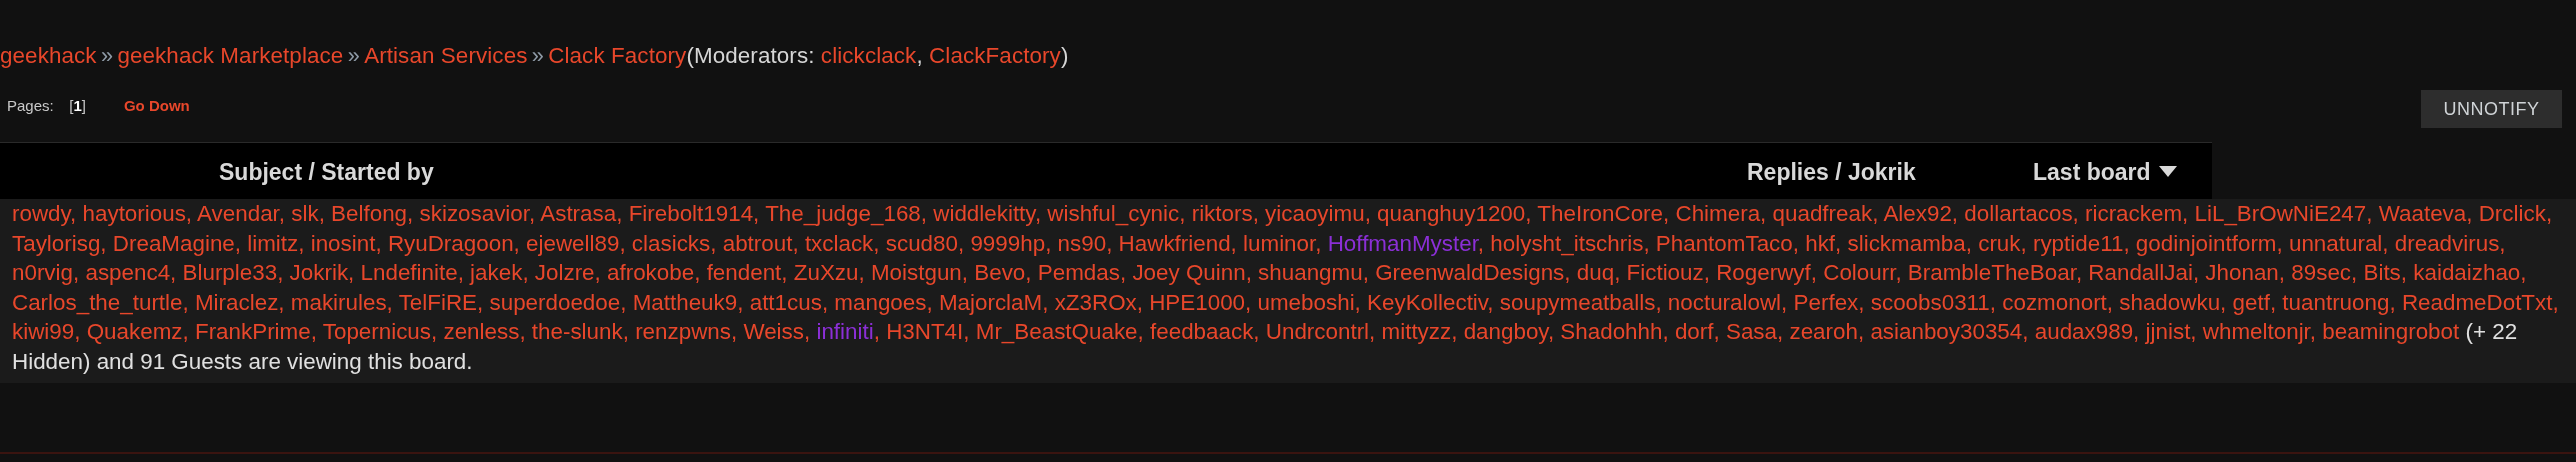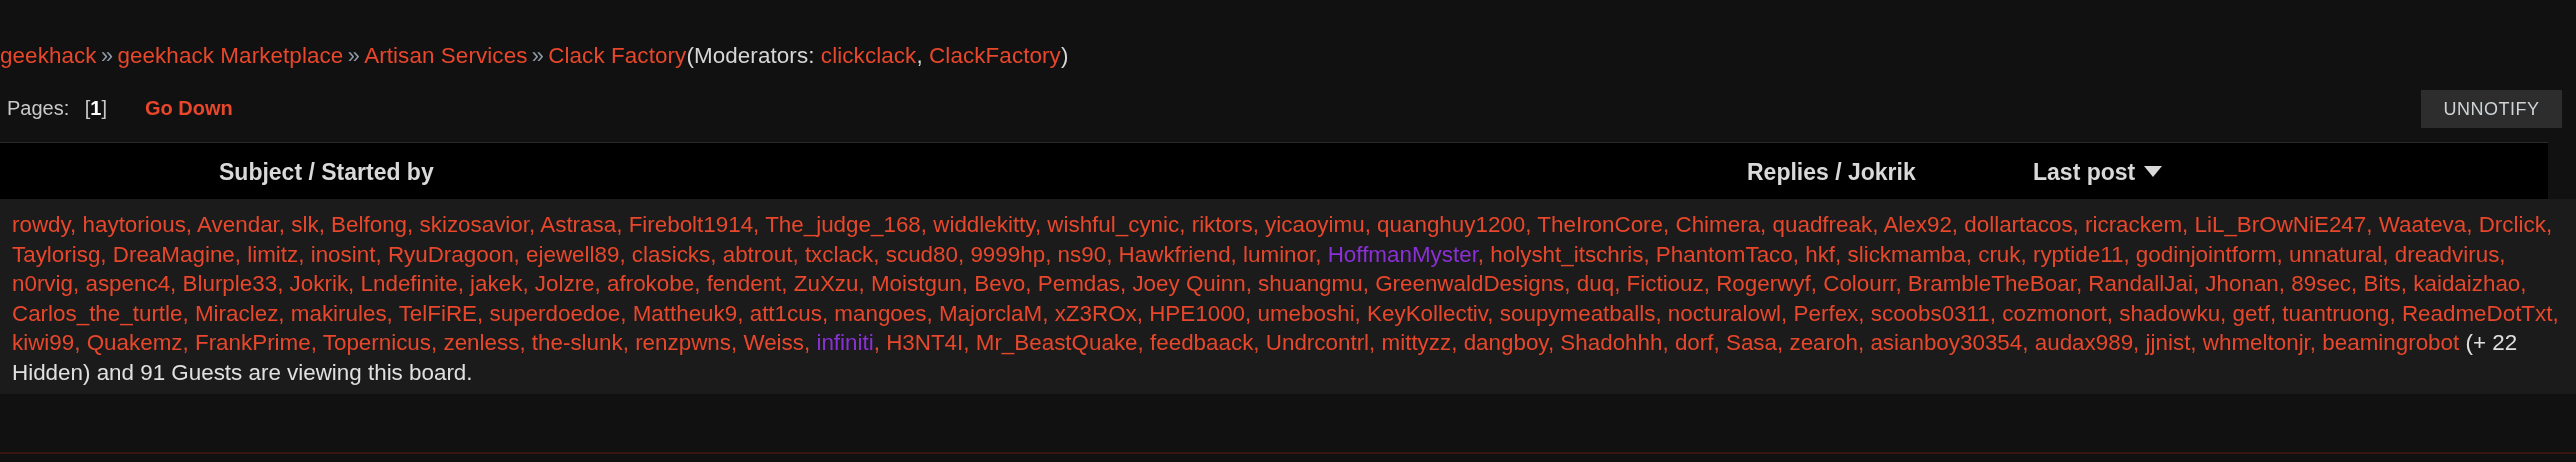--- a/index.html
+++ b/index.html
@@ -37,21 +37,21 @@
     padding: 0 4.3px;
     font-size: 21.6px;
   }
   .breadcrumb .mods { color: #d6d6d6; }
 
   
   .pagesbar {
     position: absolute;
     left: 7px;
     top: 97px;
-    font-size: 20px;
+    font-size: 15px;
     color: #c9c9c9;
     white-space: nowrap;
   }
   .pagesbar .pglabel { color: #c9c9c9; }
   .pagesbar .pgbox {
     color: #c9c9c9;
     margin-left: 15.5px;
   }
   .pagesbar .pgnum {
     color: #ffffff;
@@ -83,21 +83,21 @@
     cursor: pointer;
     line-height: 1;
     white-space: nowrap;
   }
 
   
   .thead {
     position: absolute;
     left: 0;
     top: 142px;
-    width: 2548px;
+    width: 2212px;
     height: 57px;
     background: #000000;
     border-top: 0.9px solid #2a2a2a;
   }
   .th {
     position: absolute;
     color: #d9d9d9;
     font-weight: bold;
     font-size: 23px;
     white-space: nowrap;
@@ -116,21 +116,21 @@
     vertical-align: 2.6px;
   }
 
   
   .usersblock {
     position: absolute;
     left: 0;
     top: 199px;
     width: 2576px;
     background: #1b1b1b;
-    padding: 11px 12px 7px 12px;
+    padding: 0 12px 7px 12px;
     font-size: 22.4px;
     line-height: 29.5px;
     color: #d9d9d9;
   }
   .usersblock a {
     color: #e8472b;
     text-decoration: none;
   }
   .usersblock a.admin { color: #8b2fd6; }
   .usersblock .tail { color: #e0e0e0; }
@@ -166,21 +166,21 @@
     <span class="pglabel">Pages:</span><span class="pgbox"><span>[</span><span class="pgnum">1</span><span>]</span></span><a href="#" class="godown">Go Down</a>
   </div>
 
   <div class="btnrow">
     <button class="btn">UNNOTIFY</button>
   </div>
 
   <div class="thead">
     <a href="#" class="th th-subject">Subject / Started by</a>
     <a href="#" class="th th-replies">Replies / Jokrik</a>
-    <a href="#" class="th th-lastpost"><span>Last post</span><span class="caret"></span></a>
+    <a href="#" class="th th-lastpost"><span>Last board</span><span class="caret"></span></a>
   </div>
 
   <div class="usersblock">
     <span id="viewer-list"><a href="#">rowdy</a><span class="sep-comma">, </span><a href="#">haytorious</a><span class="sep-comma">, </span><a href="#">Avendar</a><span class="sep-comma">, </span><a href="#">slk</a><span class="sep-comma">, </span><a href="#">Belfong</a><span class="sep-comma">, </span><a href="#">skizosavior</a><span class="sep-comma">, </span><a href="#">Astrasa</a><span class="sep-comma">, </span><a href="#">Firebolt1914</a><span class="sep-comma">, </span><a href="#">The_judge_168</a><span class="sep-comma">, </span><a href="#">widdlekitty</a><span class="sep-comma">, </span><a href="#">wishful_cynic</a><span class="sep-comma">, </span><a href="#">riktors</a><span class="sep-comma">, </span><a href="#">yicaoyimu</a><span class="sep-comma">, </span><a href="#">quanghuy1200</a><span class="sep-comma">, </span><a href="#">TheIronCore</a><span class="sep-comma">, </span><a href="#">Chimera</a><span class="sep-comma">, </span><a href="#">quadfreak</a><span class="sep-comma">, </span><a href="#">Alex92</a><span class="sep-comma">, </span><a href="#">dollartacos</a><span class="sep-comma">, </span><a href="#">ricrackem</a><span class="sep-comma">, </span><a href="#">LiL_BrOwNiE247</a><span class="sep-comma">, </span><a href="#">Waateva</a><span class="sep-comma">, </span><a href="#">Drclick</a><span class="sep-comma">, </span><a href="#">Taylorisg</a><span class="sep-comma">, </span><a href="#">DreaMagine</a><span class="sep-comma">, </span><a href="#">limitz</a><span class="sep-comma">, </span><a href="#">inosint</a><span class="sep-comma">, </span><a href="#">RyuDragoon</a><span class="sep-comma">, </span><a href="#">ejewell89</a><span class="sep-comma">, </span><a href="#">clasicks</a><span class="sep-comma">, </span><a href="#">abtrout</a><span class="sep-comma">, </span><a href="#">txclack</a><span class="sep-comma">, </span><a href="#">scud80</a><span class="sep-comma">, </span><a href="#">9999hp</a><span class="sep-comma">, </span><a href="#">ns90</a><span class="sep-comma">, </span><a href="#">Hawkfriend</a><span class="sep-comma">, </span><a href="#">luminor</a><span class="sep-comma">, </span><a href="#" class="admin">HoffmanMyster</a><span class="sep-comma">, </span><a href="#">holysht_itschris</a><span class="sep-comma">, </span><a href="#">PhantomTaco</a><span class="sep-comma">, </span><a href="#">hkf</a><span class="sep-comma">, </span><a href="#">slickmamba</a><span class="sep-comma">, </span><a href="#">cruk</a><span class="sep-comma">, </span><a href="#">ryptide11</a><span class="sep-comma">, </span><a href="#">godinjointform</a><span class="sep-comma">, </span><a href="#">unnatural</a><span class="sep-comma">, </span><a href="#">dreadvirus</a><span class="sep-comma">, </span><a href="#">n0rvig</a><span class="sep-comma">, </span><a href="#">aspenc4</a><span class="sep-comma">, </span><a href="#">Blurple33</a><span class="sep-comma">, </span><a href="#">Jokrik</a><span class="sep-comma">, </span><a href="#">Lndefinite</a><span class="sep-comma">, </span><a href="#">jakek</a><span class="sep-comma">, </span><a href="#">Jolzre</a><span class="sep-comma">, </span><a href="#">afrokobe</a><span class="sep-comma">, </span><a href="#">fendent</a><span class="sep-comma">, </span><a href="#">ZuXzu</a><span class="sep-comma">, </span><a href="#">Moistgun</a><span class="sep-comma">, </span><a href="#">Bevo</a><span class="sep-comma">, </span><a href="#">Pemdas</a><span class="sep-comma">, </span><a href="#">Joey Quinn</a><span class="sep-comma">, </span><a href="#">shuangmu</a><span class="sep-comma">, </span><a href="#">GreenwaldDesigns</a><span class="sep-comma">, </span><a href="#">duq</a><span class="sep-comma">, </span><a href="#">Fictiouz</a><span class="sep-comma">, </span><a href="#">Rogerwyf</a><span class="sep-comma">, </span><a href="#">Colourr</a><span class="sep-comma">, </span><a href="#">BrambleTheBoar</a><span class="sep-comma">, </span><a href="#">RandallJai</a><span class="sep-comma">, </span><a href="#">Jhonan</a><span class="sep-comma">, </span><a href="#">89sec</a><span class="sep-comma">, </span><a href="#">Bits</a><span class="sep-comma">, </span><a href="#">kaidaizhao</a><span class="sep-comma">, </span><a href="#">Carlos_the_turtle</a><span class="sep-comma">, </span><a href="#">Miraclez</a><span class="sep-comma">, </span><a href="#">makirules</a><span class="sep-comma">, </span><a href="#">TelFiRE</a><span class="sep-comma">, </span><a href="#">superdoedoe</a><span class="sep-comma">, </span><a href="#">Mattheuk9</a><span class="sep-comma">, </span><a href="#">att1cus</a><span class="sep-comma">, </span><a href="#">mangoes</a><span class="sep-comma">, </span><a href="#">MajorclaM</a><span class="sep-comma">, </span><a href="#">xZ3ROx</a><span class="sep-comma">, </span><a href="#">HPE1000</a><span class="sep-comma">, </span><a href="#">umeboshi</a><span class="sep-comma">, </span><a href="#">KeyKollectiv</a><span class="sep-comma">, </span><a href="#">soupymeatballs</a><span class="sep-comma">, </span><a href="#">nocturalowl</a><span class="sep-comma">, </span><a href="#">Perfex</a><span class="sep-comma">, </span><a href="#">scoobs0311</a><span class="sep-comma">, </span><a href="#">cozmonort</a><span class="sep-comma">, </span><a href="#">shadowku</a><span class="sep-comma">, </span><a href="#">getf</a><span class="sep-comma">, </span><a href="#">tuantruong</a><span class="sep-comma">, </span><a href="#">ReadmeDotTxt</a><span class="sep-comma">, </span><a href="#">kiwi99</a><span class="sep-comma">, </span><a href="#">Quakemz</a><span class="sep-comma">, </span><a href="#">FrankPrime</a><span class="sep-comma">, </span><a href="#">Topernicus</a><span class="sep-comma">, </span><a href="#">zenless</a><span class="sep-comma">, </span><a href="#">the-slunk</a><span class="sep-comma">, </span><a href="#">renzpwns</a><span class="sep-comma">, </span><a href="#">Weiss</a><span class="sep-comma">, </span><a href="#" class="admin">infiniti</a><span class="sep-comma">, </span><a href="#">H3NT4I</a><span class="sep-comma">, </span><a href="#">Mr_BeastQuake</a><span class="sep-comma">, </span><a href="#">feedbaack</a><span class="sep-comma">, </span><a href="#">Undrcontrl</a><span class="sep-comma">, </span><a href="#">mittyzz</a><span class="sep-comma">, </span><a href="#">dangboy</a><span class="sep-comma">, </span><a href="#">Shadohhh</a><span class="sep-comma">, </span><a href="#">dorf</a><span class="sep-comma">, </span><a href="#">Sasa</a><span class="sep-comma">, </span><a href="#">zearoh</a><span class="sep-comma">, </span><a href="#">asianboy30354</a><span class="sep-comma">, </span><a href="#">audax989</a><span class="sep-comma">, </span><a href="#">jjnist</a><span class="sep-comma">, </span><a href="#">whmeltonjr</a><span class="sep-comma">, </span><a href="#">beamingrobot</a><span class="sep-comma"> </span></span><span class="tail">(+ 22 Hidden) and 91 Guests are viewing this board.</span>
   </div>
 
   <div class="bottomline"></div>
   <div class="bottomfill"></div>
 
 </div>

